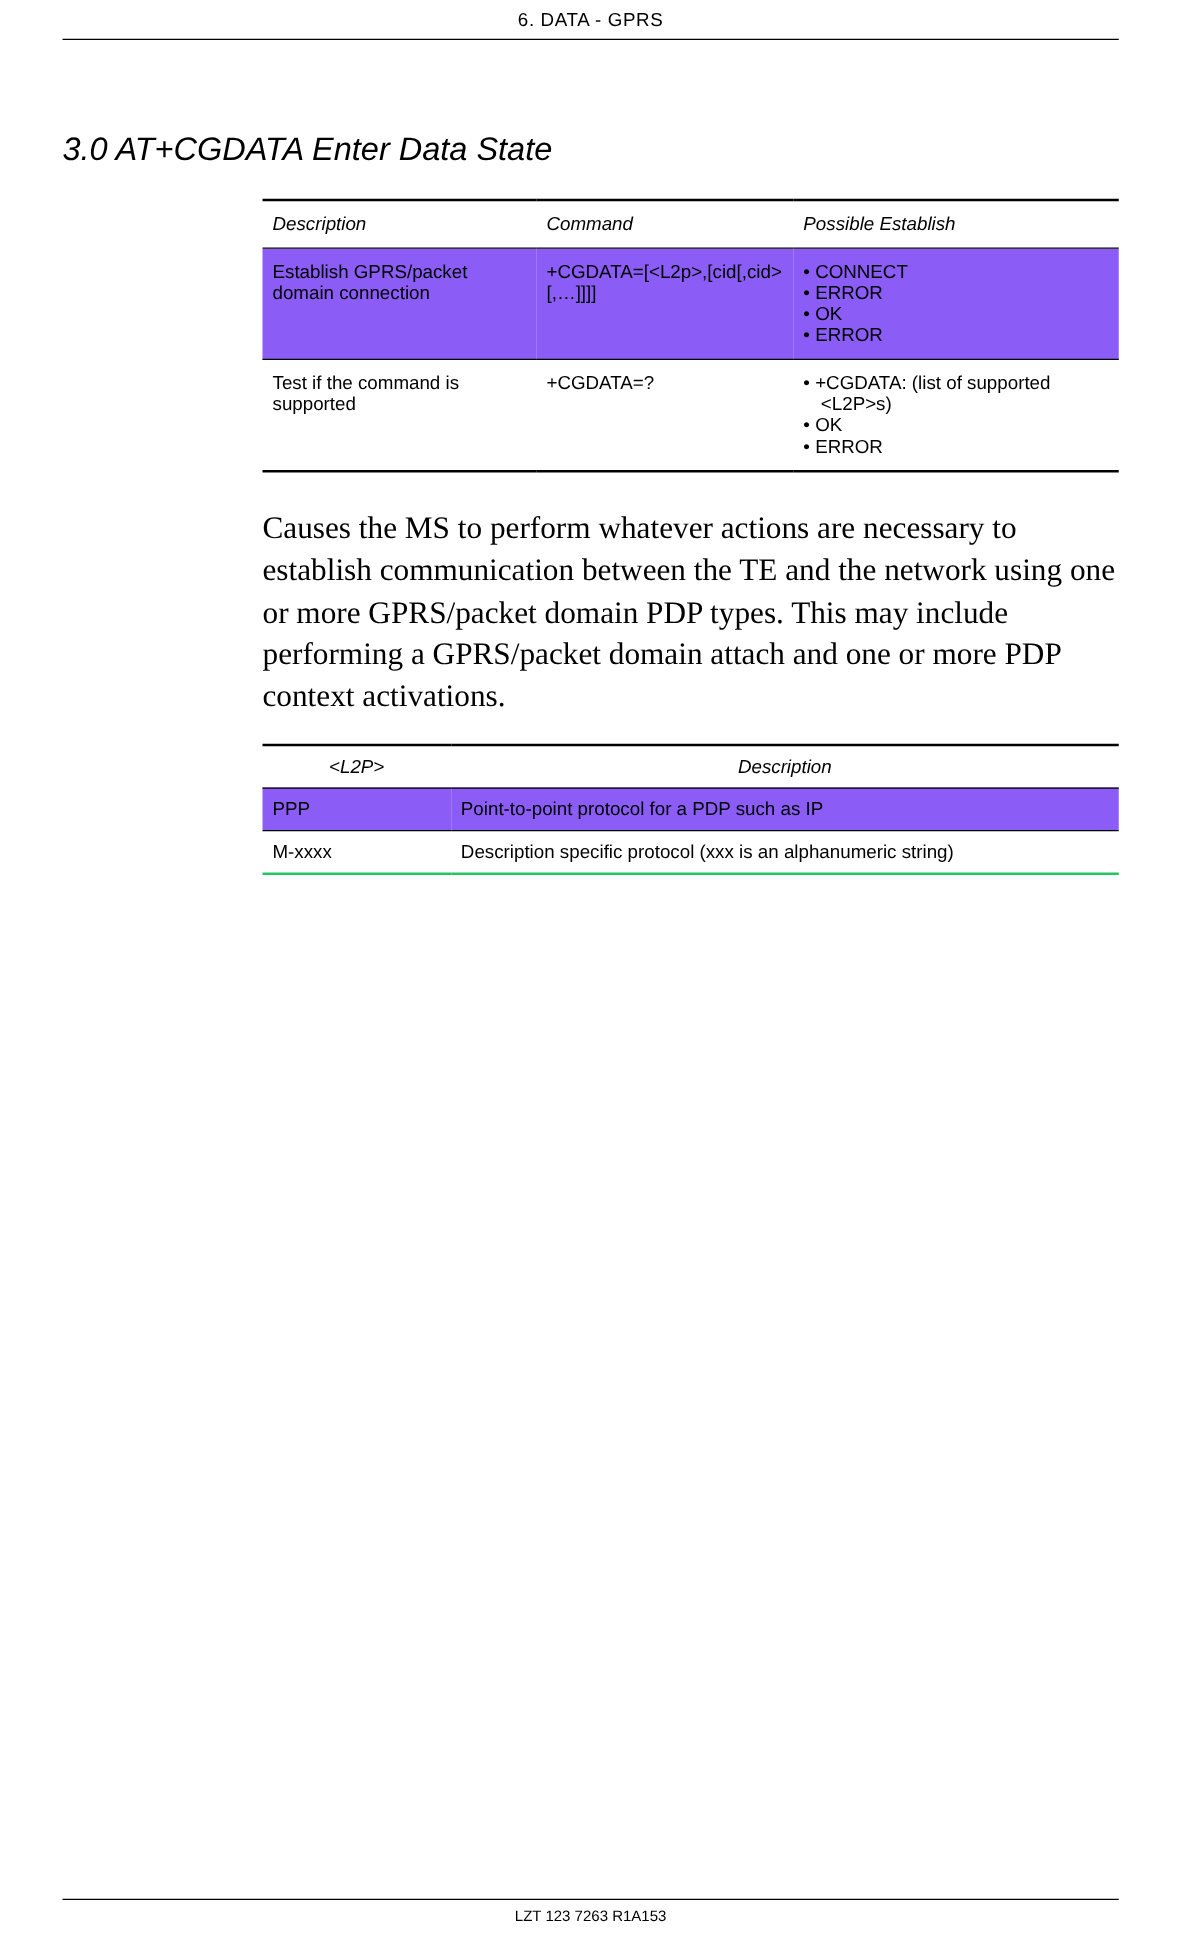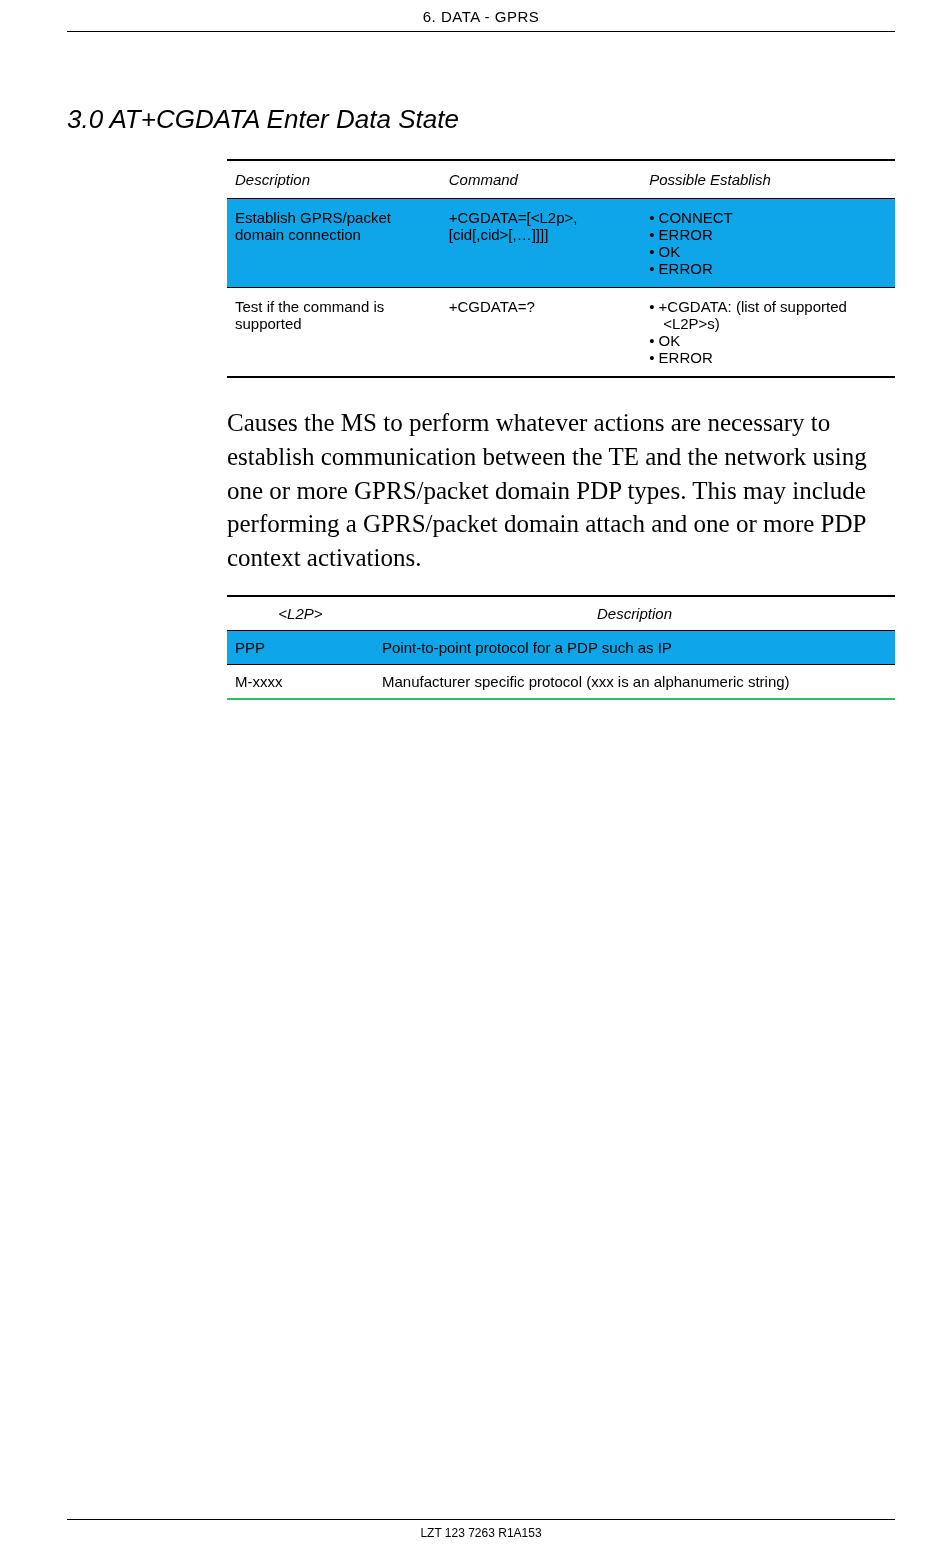--- a/index.html
+++ b/index.html
@@ -10,21 +10,20 @@
     width: 945px;
     height: 1562px;
     position: relative;
     box-sizing: border-box;
   }
   .page {
     padding: 0 50px 0 50px;
     box-sizing: border-box;
     height: 100%;
     position: relative;
-    margin-left: 17px;
   }
   .header {
     text-align: center;
     font-size: 15px;
     padding-top: 8px;
     padding-bottom: 6px;
     border-bottom: 1px solid #000;
     letter-spacing: 0.5px;
   }
   .section-title {
@@ -55,21 +54,21 @@
     padding: 10px 8px;
     border-bottom: 1px solid #000;
   }
   table.cmd-table tr:last-child td {
     border-bottom: 2px solid #000;
   }
   table.cmd-table col.c1 { width: 32%; }
   table.cmd-table col.c2 { width: 30%; }
   table.cmd-table col.c3 { width: 38%; }
   .shaded td {
-    background: #0ea5e9;
+    background: #8b5cf6;
   }
   ul.resp {
     margin: 0;
     padding-left: 14px;
     list-style: none;
   }
   ul.resp li::before {
     content: "• ";
     margin-left: -14px;
   }
@@ -183,21 +182,21 @@
           <th>Description</th>
         </tr>
       </thead>
       <tbody>
         <tr class="shaded">
           <td>PPP</td>
           <td>Point-to-point protocol for a PDP such as IP</td>
         </tr>
         <tr>
           <td>M-xxxx</td>
-          <td>Manufacturer specific protocol (xxx is an alphanumeric string)</td>
+          <td>Description specific protocol (xxx is an alphanumeric string)</td>
         </tr>
       </tbody>
     </table>
 
   </div>
 
   <div class="footer">
     <span>LZT 123 7263 R1A</span>
     <span class="page-num">153</span>
   </div>

